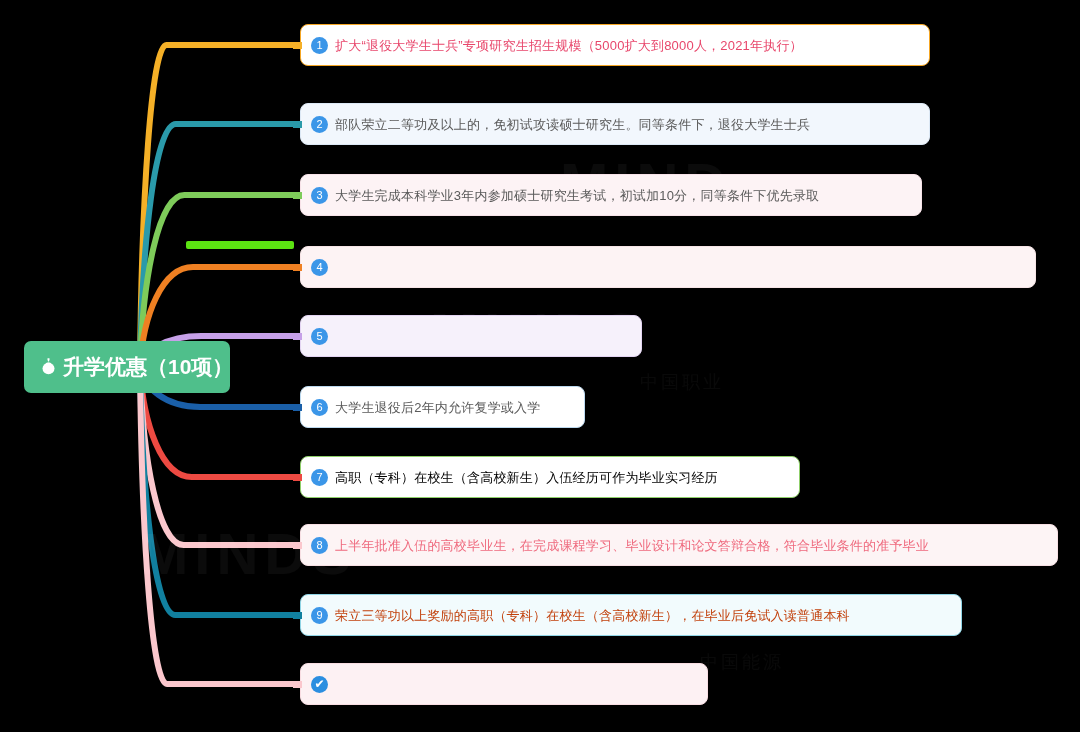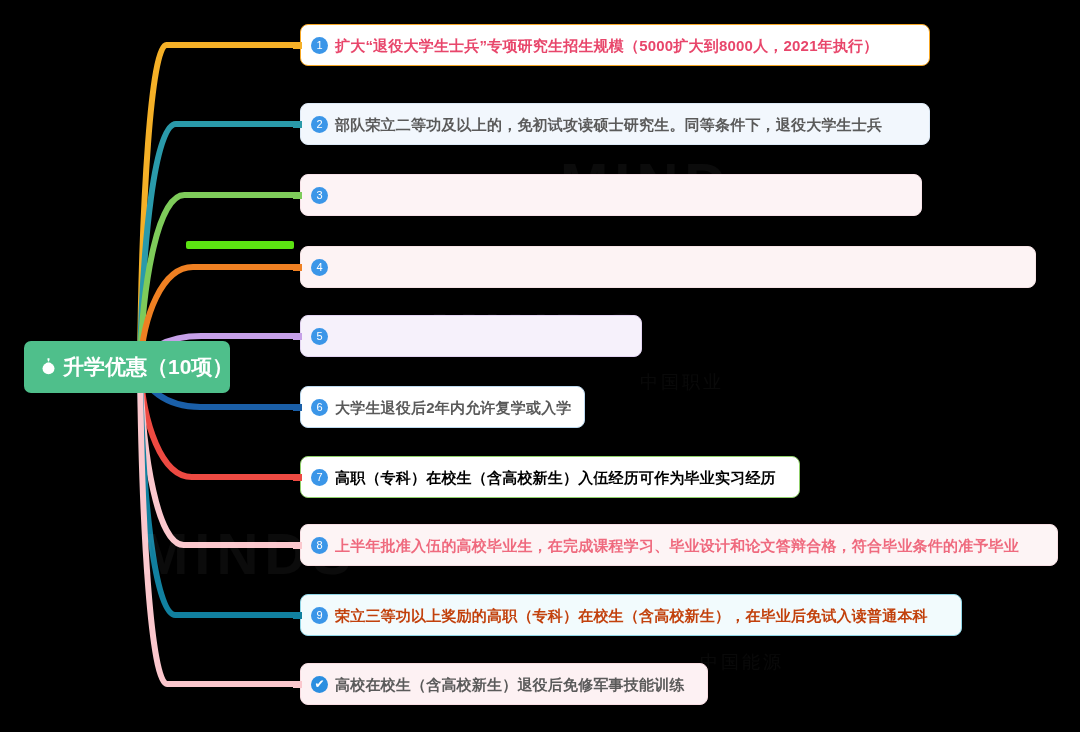--- a/index.html
+++ b/index.html
@@ -71,24 +71,23 @@
     line-height: 17px;
     text-align: center;
     margin-right: 7px;
     font-family: "Liberation Sans", sans-serif;
   }
   .leaf .badge.check {
     background: #2b8ee0;
     font-size: 12px;
   }
   .leaf .txt {
-    font-size: 15px;
+    font-size: 13px;
     line-height: 1;
     letter-spacing: 0.2px;
-    font-weight: bold;
   }
   
   .stub {
     position: absolute;
     left: -8px;
     width: 9px;
     height: 7px;
     top: 50%;
     margin-top: -3.5px;
     z-index: 3;
@@ -162,20 +161,21 @@
         <span class="txt" style="color: rgb(232, 70, 107);">扩大“退役大学生士兵”专项研究生招生规模（5000扩大到8000人，2021年执行）</span>
       </div>
       <div class="leaf" style="left: 300px; top: 103px; width: 630px; height: 42px; background: rgb(242, 247, 253); border: 1.5px solid rgb(220, 232, 245);">
         <div class="stub" style="background: rgb(42, 154, 170);"></div>
         <span class="badge">2</span>
         <span class="txt" style="color: rgb(90, 90, 90);">部队荣立二等功及以上的，免初试攻读硕士研究生。同等条件下，退役大学生士兵</span>
       </div>
       <div class="leaf" style="left: 300px; top: 174px; width: 622px; height: 42px; background: rgb(253, 243, 245); border: 1.5px solid rgb(247, 226, 232);">
         <div class="stub" style="background: rgb(126, 203, 90);"></div>
         <span class="badge">3</span>
+        <span class="txt" style="color: rgb(90, 90, 90);">大学生完成本科学业3年内参加硕士研究生考试，初试加10分，同等条件下优先录取</span>
       </div>
       <div class="leaf" style="left: 300px; top: 246px; width: 736px; height: 42px; background: rgb(253, 243, 244); border: 1.5px solid rgb(246, 228, 230);">
         <div class="stub" style="background: rgb(239, 128, 34);"></div>
         <span class="badge">4</span>
       </div>
       <div class="leaf" style="left: 300px; top: 315px; width: 342px; height: 42px; background: rgb(246, 241, 251); border: 1.5px solid rgb(227, 212, 242);">
         <div class="stub" style="background: rgb(198, 160, 232);"></div>
         <span class="badge">5</span>
       </div>
       <div class="leaf" style="left: 300px; top: 386px; width: 285px; height: 42px; background: rgb(255, 255, 255); border: 1.5px solid rgb(188, 217, 239);">
@@ -194,17 +194,16 @@
         <span class="txt" style="color: rgb(239, 106, 126);">上半年批准入伍的高校毕业生，在完成课程学习、毕业设计和论文答辩合格，符合毕业条件的准予毕业</span>
       </div>
       <div class="leaf" style="left: 300px; top: 594px; width: 662px; height: 42px; background: rgb(242, 251, 253); border: 1.5px solid rgb(143, 212, 229);">
         <div class="stub" style="background: rgb(17, 128, 159);"></div>
         <span class="badge">9</span>
         <span class="txt" style="color: #c2410c;">荣立三等功以上奖励的高职（专科）在校生（含高校新生），在毕业后免试入读普通本科</span>
       </div>
       <div class="leaf" style="left: 300px; top: 663px; width: 408px; height: 42px; background: rgb(253, 241, 243); border: 1.5px solid rgb(248, 221, 226);">
         <div class="stub" style="background: rgb(251, 199, 205);"></div>
         <span class="badge check">✔</span>
-        <span class="txt" style="color: rgb(90, 90, 90);">高校在校生（含高校新生）退役后免修军事技能训练</span>
       </div>
     </div>
 
 </div>
 
 </body></html>

